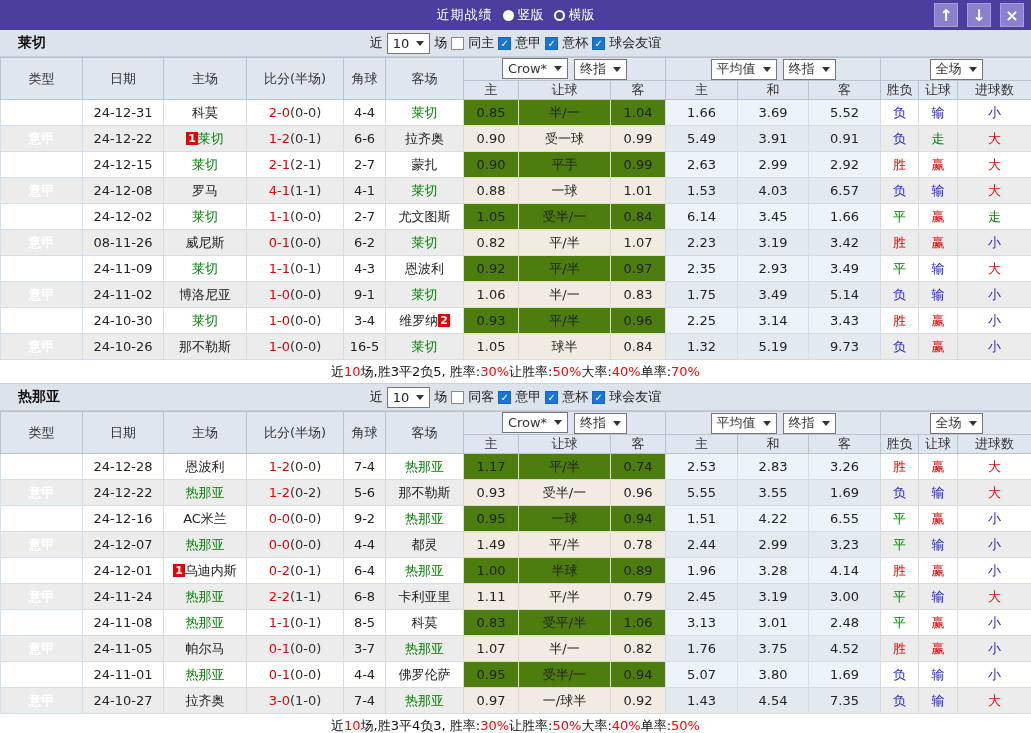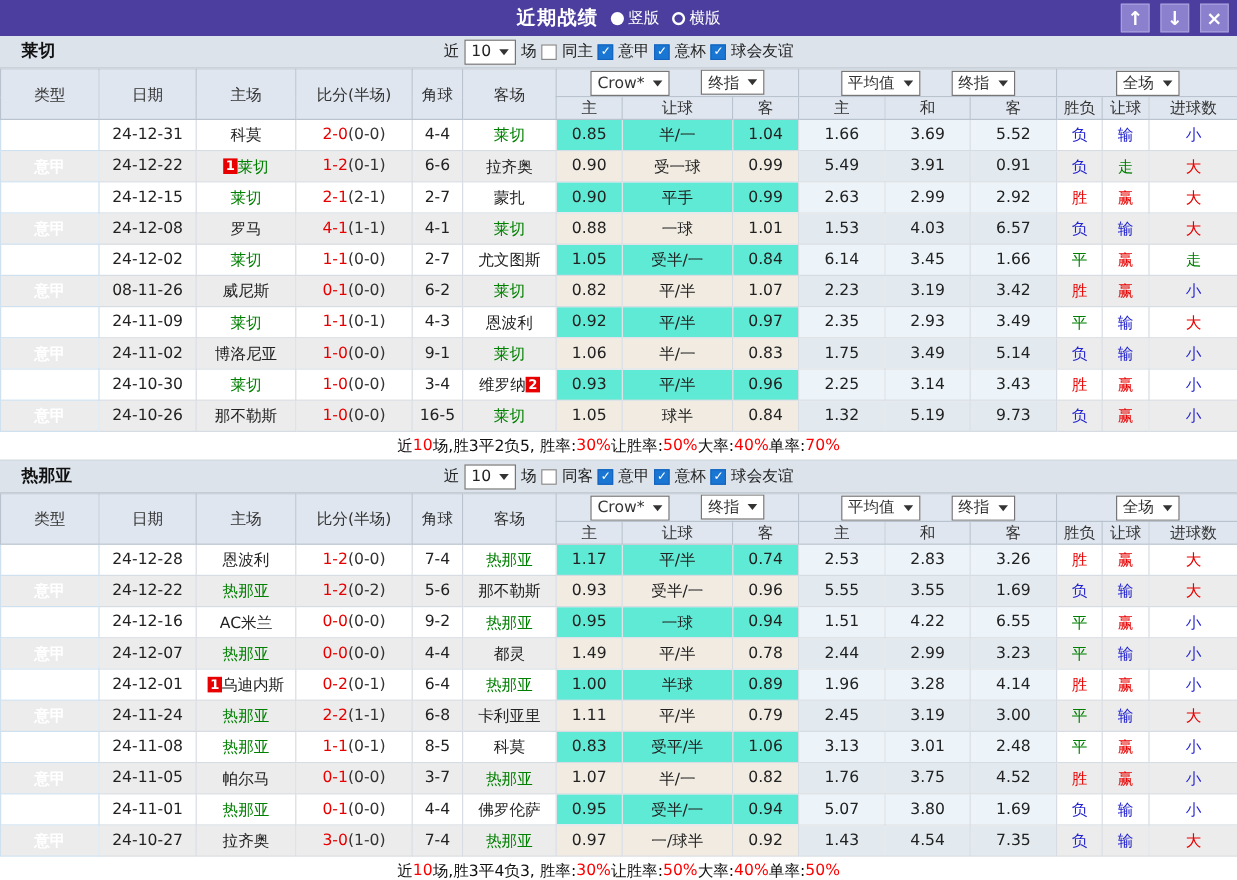--- a/index.html
+++ b/index.html
@@ -1,20 +1,20 @@
 <!DOCTYPE html>
 <html><head>
 <meta charset="utf-8">
 <style>
   html,body{margin:0;padding:0;}
   body{width:1031px;font-family:"DejaVu Sans","Liberation Sans",sans-serif;background:#fff;color:#222;}
   
   .titlebar{height:30px;background:#4b3e9e;position:relative;display:flex;align-items:center;}
   .title-center{position:absolute;left:0;right:0;display:flex;justify-content:center;align-items:center;gap:10px;color:#fff;}
-  .title{font-weight:bold;font-size:16px;letter-spacing:1px;}
+  .title{font-weight:normal;font-size:13px;letter-spacing:1px;}
   .radio-item{display:inline-flex;align-items:center;gap:4px;font-size:13px;cursor:pointer;}
   .radio{display:inline-block;border-radius:50%;}
   .radio.filled{width:11px;height:11px;background:#fff;}
   .radio.ring{width:7px;height:7px;background:transparent;border:2px solid #fff;}
   .win-buttons{position:absolute;right:7px;display:flex;gap:9px;}
   .win-btn{width:24px;height:24px;background:#8a80ce;border:1px solid #a89fdf;color:#fff;display:flex;align-items:center;justify-content:center;font-size:16px;font-weight:bold;cursor:pointer;box-sizing:border-box;}
   
   .band{height:27px;background:#dce3eb;position:relative;display:flex;align-items:center;border-bottom:1px solid #c6ccd4;box-sizing:border-box;}
   .team-name{font-weight:bold;font-size:14px;padding-left:18px;color:#111;position:relative;z-index:2;}
   .filters{position:absolute;left:0;right:0;display:flex;justify-content:center;align-items:center;gap:4px;font-size:13px;color:#222;}
@@ -22,26 +22,26 @@
   .checkbox.checked{background:#1976d2;border-color:#1565c0;}
   .select{display:inline-flex;align-items:center;background:#fff;border:1px solid #767676;height:21px;padding:0 5px;font-size:13px;gap:7px;cursor:pointer;box-sizing:border-box;white-space:nowrap;}
   .caret{width:0;height:0;border-left:4px solid transparent;border-right:4px solid transparent;border-top:5px solid #333;}
   
   table.stats-table{border-collapse:collapse;table-layout:fixed;width:1031px;font-size:13px;}
   .stats-table td{text-align:center;vertical-align:middle;border:1px solid #d7dce2;overflow:hidden;white-space:nowrap;padding:0;}
   .stats-table thead td{background:#dfe6ef;color:#333;border-color:#b9c3cf;}
   .stats-table thead tr.selrow td{height:22px;}
   .stats-table thead tr.subrow td{height:18px;}
   .selgroup{padding:1px 0;}
-  .selgroup .select{margin:0 13px;}
+  .selgroup .select{margin:0 3px;}
   .stats-table tbody tr{height:26px;}
   tr.odd td{background:#fff;}
   tr.even td{background:#ececec;}
   td.lg{background:#0c8ef2;color:#fff;font-weight:bold;border-color:#cfe0ef;}
-  tr.odd td.hcol{background:#5eead4;}
+  tr.odd td.hcol{background:#4d7c0f;}
   tr.even td.hcol{background:#f1ebe1;}
   tr.odd td.acol{background:#ecf4fa;}
   tr.even td.acol{background:#e2eaf0;}
   .green{color:#008000;}
   .score-red{color:#e80000;}
   .half{color:#333;}
   .res-r{color:#e80000;}
   .res-g{color:#008000;}
   .res-b{color:#2323cf;}
   .badge{display:inline-block;background:#e80000;color:#fff;font-size:11px;line-height:13px;padding:0 2px;font-weight:bold;vertical-align:1px;}

